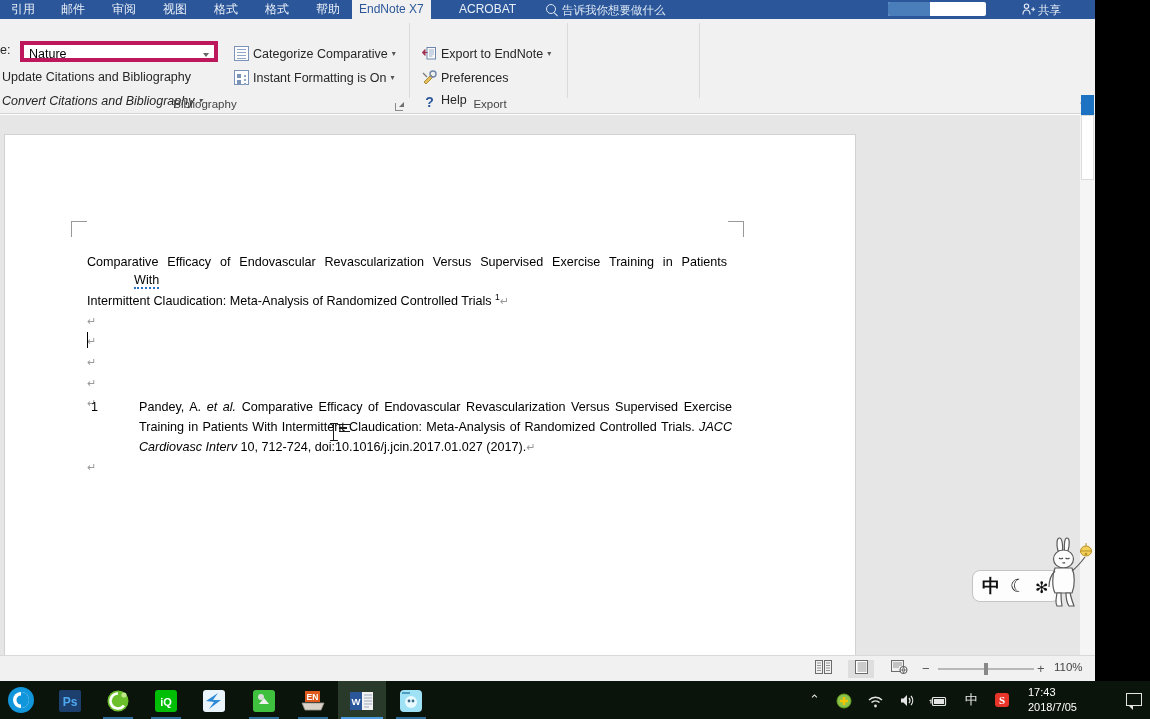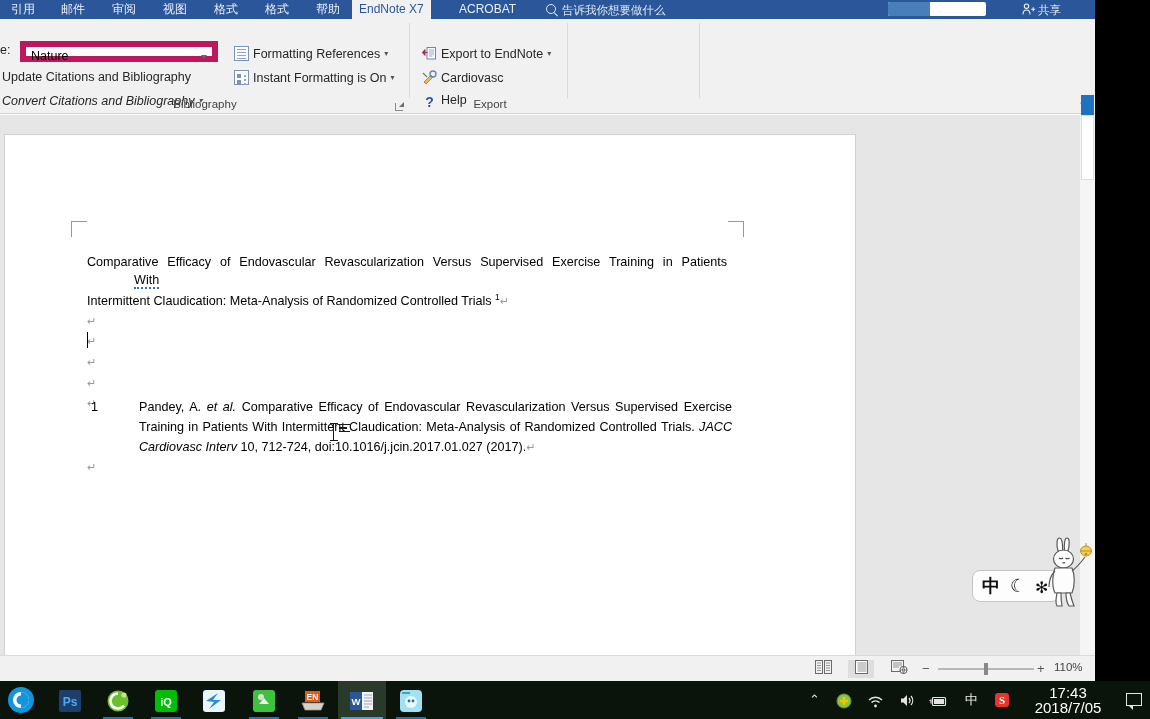--- a/index.html
+++ b/index.html
@@ -78,21 +78,21 @@
   }
   .ritem .cap { vertical-align:middle; }
   .caret { display:inline-block; margin-left:4px; color:#555; font-size:8px; vertical-align:2px; }
 
   
   #style-label {
     position:absolute; left:0; top:24px; font-size:12.5px; color:#262626;
   }
   #style-combo {
     position:absolute; left:20px; top:22px; width:198px; height:21px;
-    background:#fff; border:6px solid #be185d;
+    background:#fff; border:4px solid #be185d;
   }
   #style-combo .val {
     position:absolute; left:5px; top:2px; font-size:12.5px; color:#000;
   }
   #style-combo .arw {
     position:absolute; right:5px; top:8px; width:0;height:0;
     border-left:3.5px solid transparent; border-right:3.5px solid transparent;
     border-top:4px solid #666;
   }
 
@@ -230,22 +230,22 @@
   .tbicon.active { background:#2a3a2a; }
   .tbicon.active::after {
     content:""; position:absolute; left:3px; right:3px; bottom:0; height:2px; background:#4d9fe0;
   }
   .tbicon.running::after {
     content:""; position:absolute; left:9px; right:9px; bottom:0; height:2px; background:#2f6f9e;
   }
   #tray { position:absolute; right:0; top:0; height:38px; }
   .trayitem { position:absolute; top:0; height:38px; color:#e9e9e9; }
   #tray-time {
-    position:absolute; right:42px; top:4px; width:80px; text-align:center;
-    color:#fff; font-size:15px; line-height:15px;
+    position:absolute; right:42px; top:4px; width:80px; 
+    color:#fff; font-size:11px; line-height:15px;
   }
   #tray-notify { position:absolute; right:8px; top:12px; width:16px; height:13px; border:1.4px solid #e4e4e4; }
   #tray-notify::after {
     content:""; position:absolute; left:2px; bottom:-5px; width:0;height:0;
     border-left:4px solid transparent; border-top:4px solid #e4e4e4;
   }
   #black-right { position:absolute; left:1095px; top:0; width:55px; height:681px; background:#000; }
 </style>
 </head>
 <body>
@@ -292,21 +292,21 @@
         </div>
 
         <div class="ritem" style="left:2px; top:51px;">
           <span class="cap">Update Citations and Bibliography</span>
         </div>
         <div class="ritem" style="left:2px; top:74px;font-style:italic;">
           <span class="cap">Convert Citations and Bibliography</span><span class="caret">▾</span>
         </div>
 
         <div class="ritem" style="left:234px; top:27px;">
-          <span class="ico ico-doc"></span><span class="cap">Formatting References</span><span class="caret">▾</span>
+          <span class="ico ico-doc"></span><span class="cap">Categorize Comparative</span><span class="caret">▾</span>
         </div>
         <div class="ritem" style="left:234px; top:51px;">
           <span class="ico ico-doc2"></span><span class="cap">Instant Formatting is On</span><span class="caret">▾</span>
         </div>
 
         <div class="glabel" style="left:0; right:0;">Bibliography</div>
         <div class="dlg-launch"></div>
         <div class="sep"></div>
       </div>
 
@@ -316,21 +316,21 @@
             <rect x="5" y="1.5" width="8.5" height="11.5" fill="#fafafa" stroke="#6f86ab" stroke-width="1"></rect>
             <path d="M7 4h5 M7 6h5 M7 8h5 M7 10h3.5" stroke="#8fa6c6" stroke-width="0.9"></path>
             <path d="M5.5 6.5 L0.8 6.5 M3 3.6 L0.3 6.5 L3 9.4 Z" fill="#9e3050" stroke="#9e3050" stroke-width="1"></path>
           </svg><span class="cap">Export to EndNote</span><span class="caret">▾</span>
         </div>
         <div class="ritem" style="left:10px; top:51px;">
           <svg class="ico" viewBox="0 0 15 15">
             <path d="M2 12 L9 5 L11 7 L4 14 Z" fill="#e8c05a" stroke="#9a7a22" stroke-width="0.8"></path>
             <circle cx="11" cy="4" r="3" fill="none" stroke="#6f86ab" stroke-width="1.4"></circle>
             <path d="M1 3 L5 7" stroke="#7b7b7b" stroke-width="1.2"></path>
-          </svg><span class="cap">Cardiovasc</span>
+          </svg><span class="cap">Preferences</span>
         </div>
         <div class="ritem" style="left:10px; top:74px;">
           <span class="ico ico-help">?</span><span class="cap">Help</span>
         </div>
         <div class="glabel">Export</div>
         <div class="sep"></div>
       </div>
 
       <div class="rgroup" style="left:570px; width:130px;">
         <div class="sep"></div>

